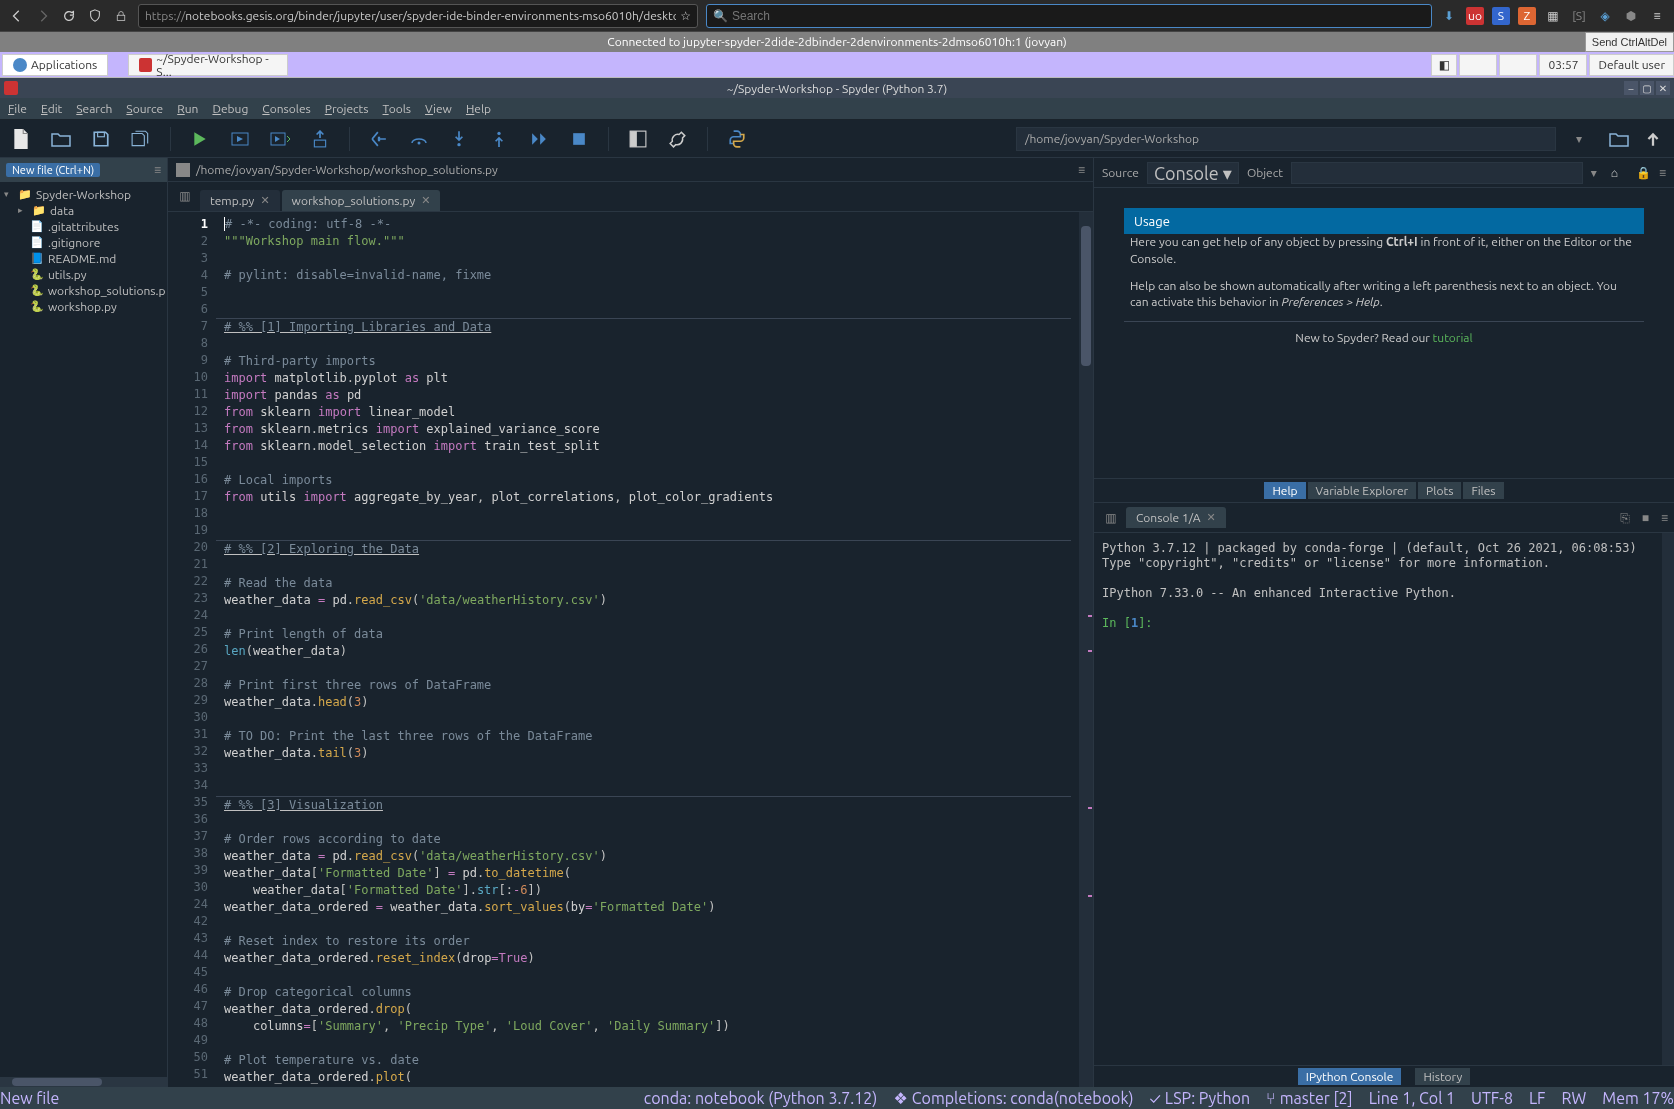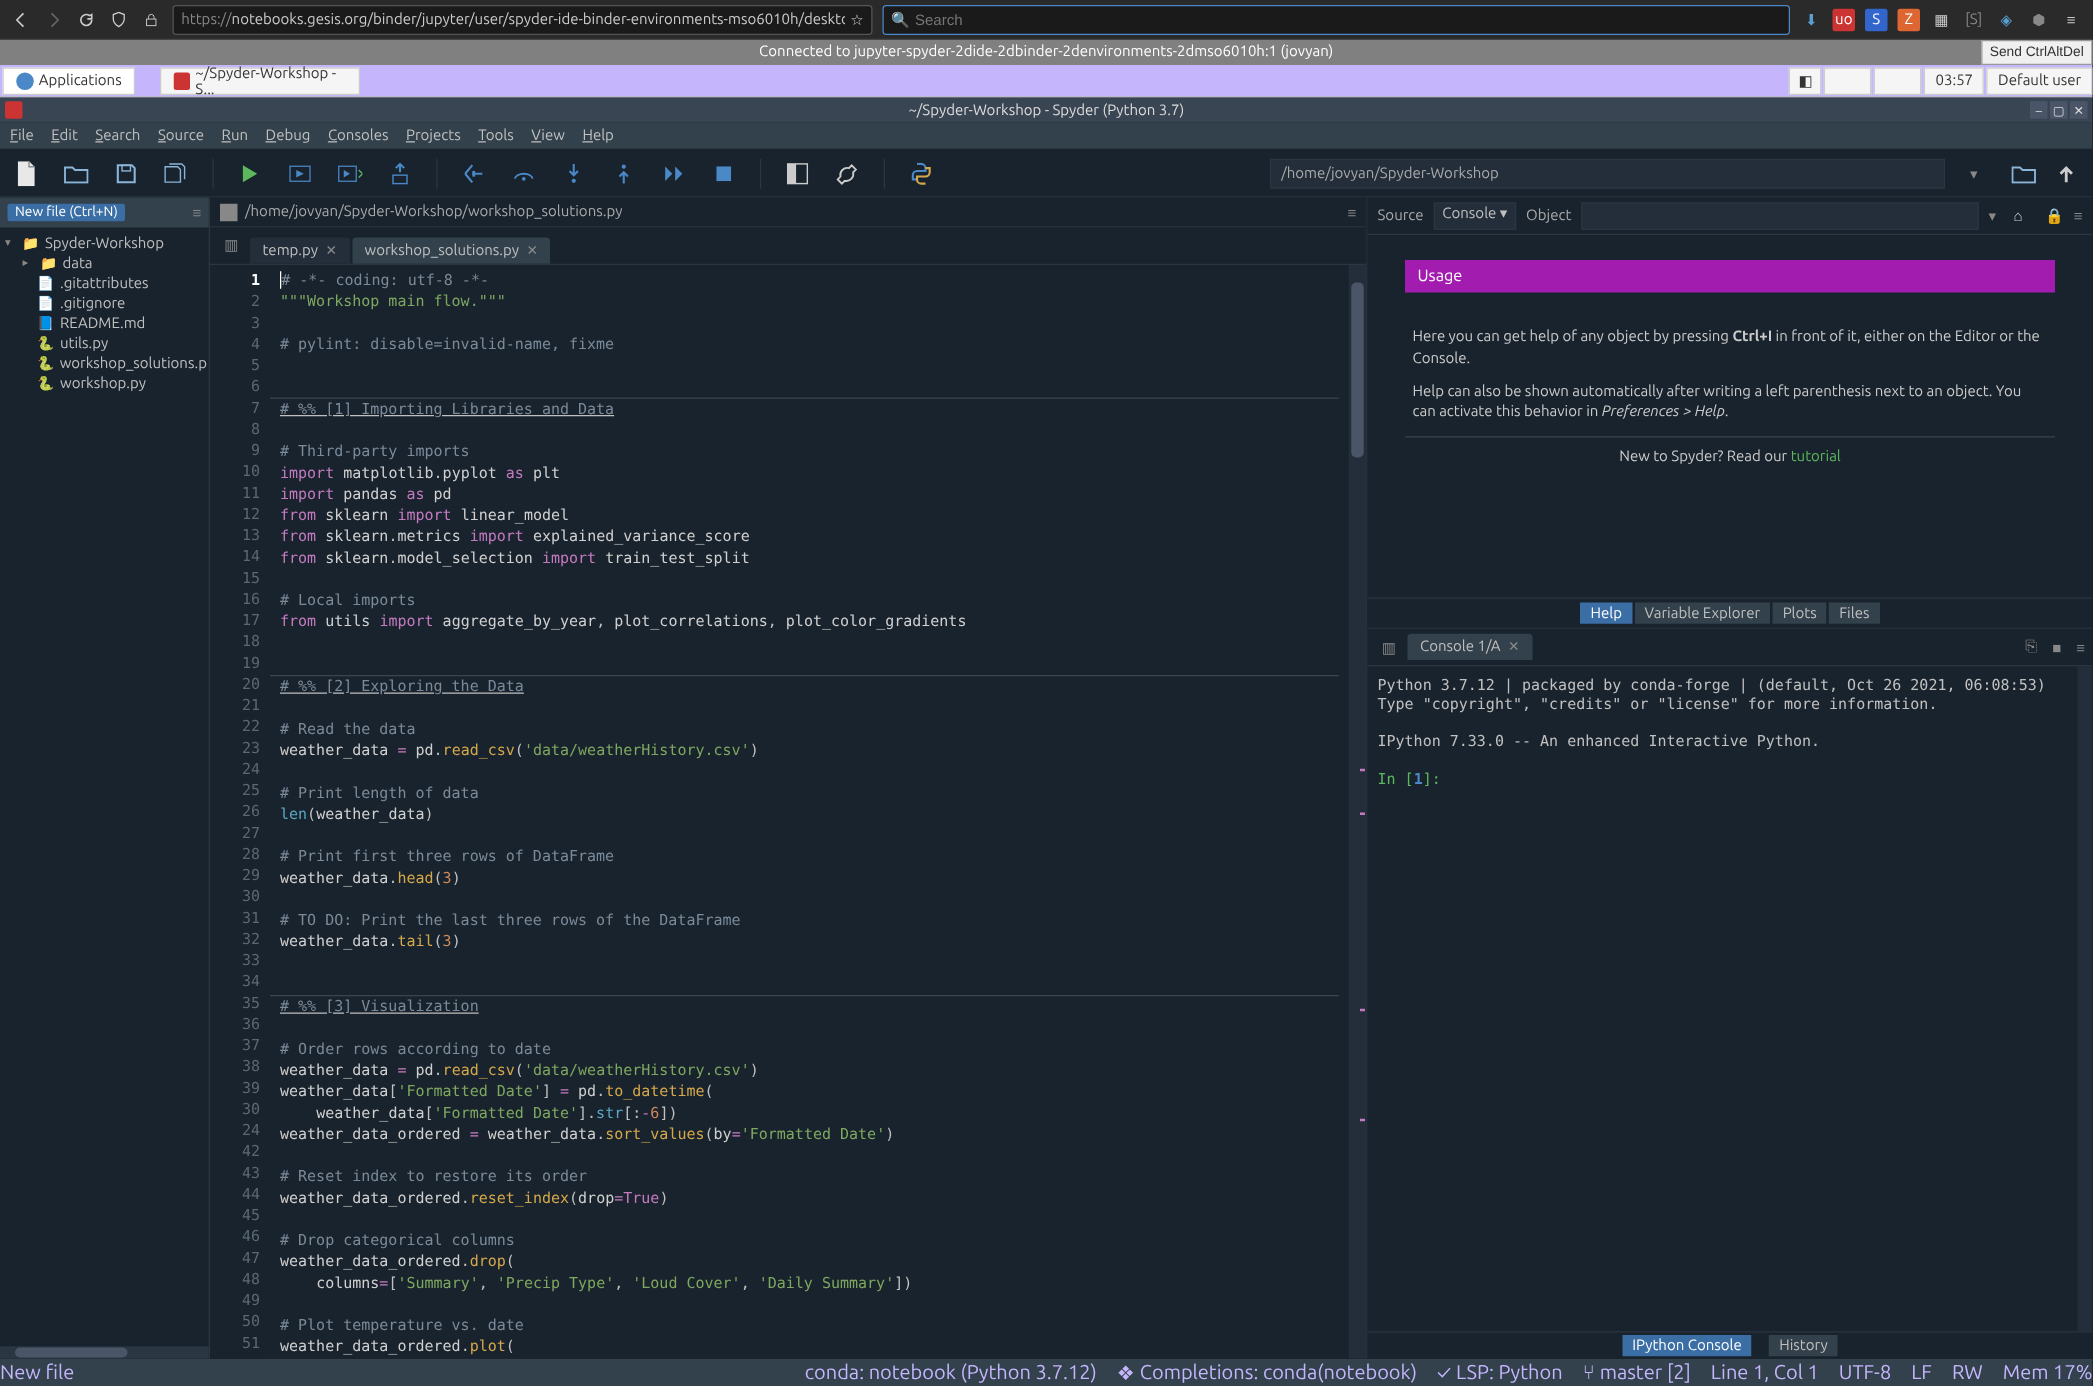--- a/index.html
+++ b/index.html
@@ -81,24 +81,24 @@
 .code .caret { display: inline-block; width: 1px; height: 14px; background: #fff; vertical-align: text-bottom; }
 .editor-scroll { width: 14px; background: #232e3a; position: relative; }
 .editor-scroll .sthumb { position: absolute; top: 14px; left: 2px; right: 2px; height: 140px; background: #4a5568; border-radius: 4px; }
 .editor-marks { position: absolute; right: 0; top: 0; bottom: 0; width: 6px; }
 .editor-marks .m { position: absolute; right: 1px; width: 4px; height: 2px; background: #c47ac0; }
 
 .right-col { width: 580px; display: flex; flex-direction: column; background: #19232d; }
 .help-pane { flex: 0 0 345px; display: flex; flex-direction: column; border-bottom: 1px solid #2a3642; }
 .help-toolbar { height: 30px; display: flex; align-items: center; padding: 0 8px; gap: 8px; border-bottom: 1px solid #2a3642; }
 .help-toolbar .lbl { color: #aaa; font-size: 12px; }
-.help-toolbar select, .help-toolbar .combo { background: #232e3a; border: 1px solid #2a3642; color: #c0c0c0; height: 22px; padding: 0 6px; font-size: 12px; }
+.help-toolbar select, .help-toolbar .combo { background: #232e3a; border: 1px solid #2a3642; color: #c0c0c0; height: 22px; padding: 0 6px; font-size: 18px; }
 .help-toolbar .obj-combo { flex: 1; }
 .help-body { flex: 1; padding: 20px 30px 10px 30px; color: #ccc; font-size: 12px; overflow: hidden; }
-.usage-box { background: #a21caf; color: #fff; padding: 6px 10px; margin-bottom: 28px; font-size: 13px; }
+.usage-box { background: #0369a1; color: #fff; padding: 6px 10px; margin-bottom: 0; font-size: 13px; }
 .help-body p { margin-bottom: 10px; line-height: 1.4; padding: 0 6px; }
 .help-body .tutorial { color: #5cb85c; }
 .help-body hr { border: none; border-top: 1px solid #3a4554; margin: 8px 0; }
 .help-tabs { height: 24px; display: flex; align-items: center; justify-content: center; gap: 2px; background: #19232d; border-top: 1px solid #2a3642; }
 .help-tabs .htab { background: #32414b; padding: 2px 8px; color: #c0c0c0; font-size: 12px; }
 .help-tabs .htab.active { background: #3a6ea5; color: #fff; }
 
 .console-pane { flex: 1; display: flex; flex-direction: column; }
 .console-tabs { height: 30px; display: flex; align-items: center; padding: 0 6px; border-bottom: 1px solid #2a3642; }
 .console-tabs .pane-icon { width: 22px; height: 22px; display: flex; align-items: center; justify-content: center; color: #888; margin-right: 4px; }

